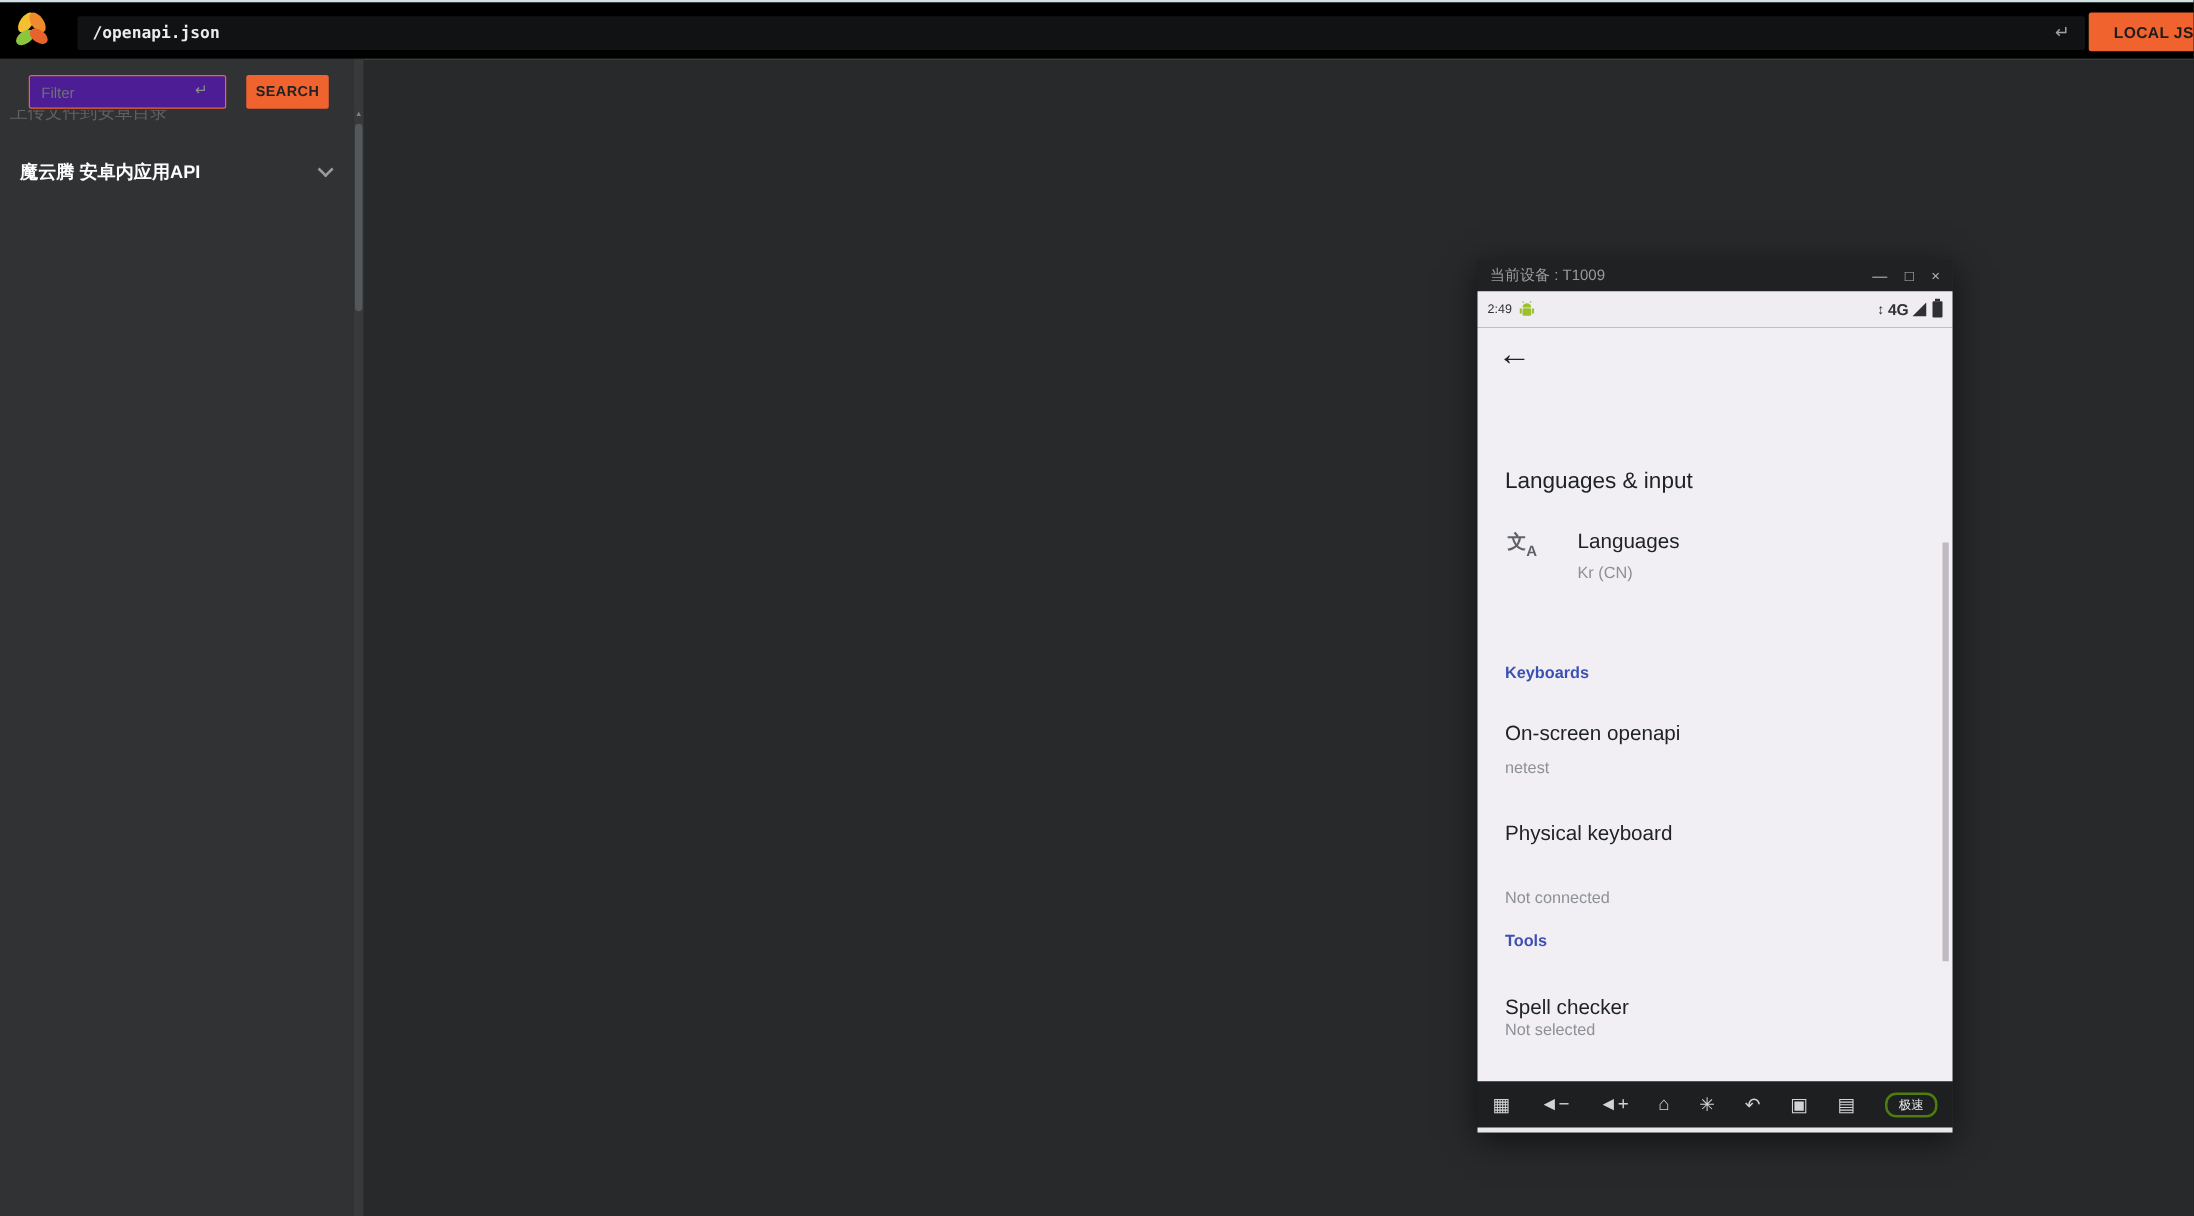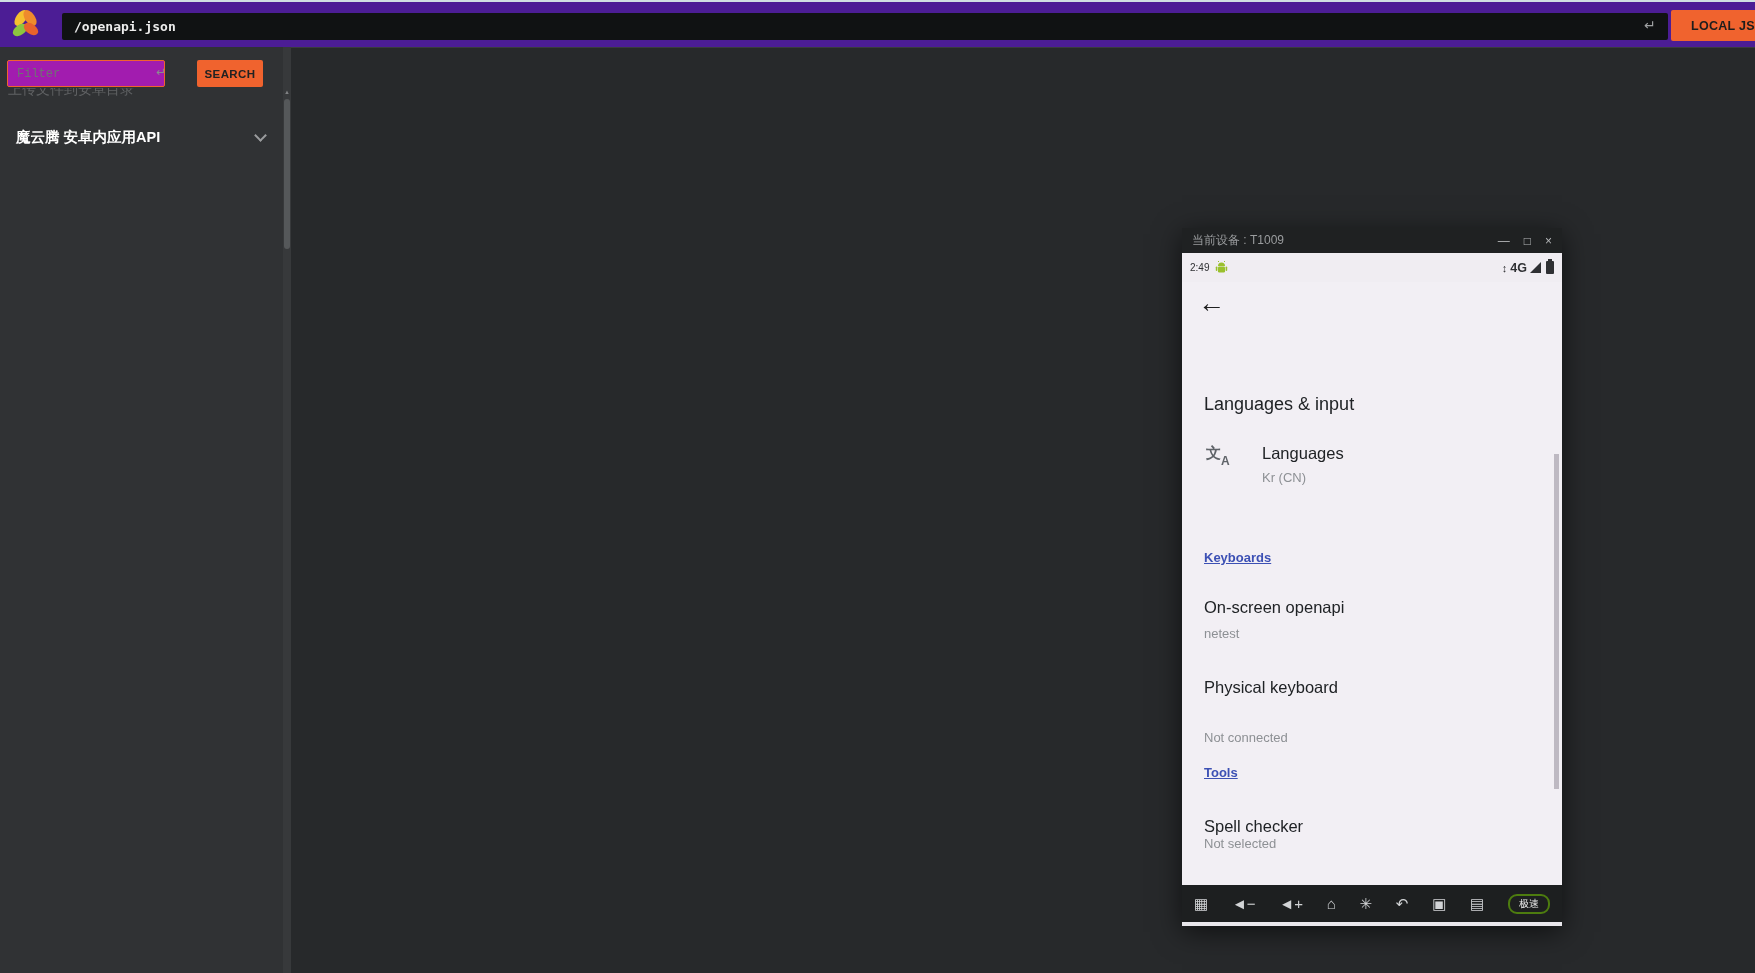--- a/index.html
+++ b/index.html
@@ -3,35 +3,35 @@
 <meta charset="utf-8">
 <style>
   * { margin:0; padding:0; box-sizing:border-box; }
   body { background:#111; }
   #app { position:relative; width:1755px; height:973px; overflow:hidden;
          background:#27292b; font-family:"Liberation Sans","DejaVu Sans",sans-serif; }
   .mono { font-family:"DejaVu Sans Mono","Liberation Mono",monospace; }
 
   
   .topstrip { position:absolute; left:0; top:0; width:100%; height:2px; background:#cfe0e2; }
-  .topbar { position:absolute; left:0; top:2px; width:100%; height:45px; background:#4c1d95; }
+  .topbar { position:absolute; left:0; top:2px; width:100%; height:45px; background:#000000; }
   .logo { position:absolute; left:8px; top:5px; width:36px; height:36px; }
   .spec-input { position:absolute; left:62px; top:11px; width:1606px; height:27px; background:#101213;
                 border:none; border-radius:2px; color:#ececec; font-weight:bold; font-size:13px;
                 padding:0 30px 0 12px; font-family:"DejaVu Sans Mono",monospace; }
   .spec-return { position:absolute; left:1644px; top:15px; color:#9fa1a3; font-size:14px; }
   .btn-localjson { position:absolute; left:1671px; top:8px; width:130px; height:31px; background:#f0632e;
                    border:none; border-radius:2px; color:#1d1d1d; font-weight:bold; font-size:12.5px;
                    text-align:left; padding-left:20px; letter-spacing:.3px; white-space:nowrap; overflow:hidden; }
 
   
   .sidebar { position:absolute; left:0; top:47px; width:283px; height:926px; background:#303234; overflow:hidden; }
-  .filter-input { position:absolute; left:7px; top:13px; width:158px; height:27px; background:#a21caf;
+  .filter-input { position:absolute; left:23px; top:13px; width:158px; height:27px; background:#4c1d95;
                   border:1px solid #f0632e; border-radius:2px; color:#bbb; font-size:12px; padding:0 22px 0 9px;
-                  font-family:Liberation Mono, monospace; }
+                  font-family:Liberation Sans, sans-serif; }
   .filter-input::placeholder { color:#6f7274; }
   .filter-return { position:absolute; left:156px; top:18px; color:#8a8c8e; font-size:12px; }
   .btn-search { position:absolute; left:197px; top:13px; width:66px; height:27px; background:#f0632e; border:none;
                 border-radius:2px; color:#222; font-weight:bold; font-size:11.5px; letter-spacing:.4px; }
   .partial-item { position:absolute; left:8px; top:41px; height:15px; overflow:hidden; color:#606264; font-size:14px; }
   .partial-item span { display:block; margin-top:-7px; }
   .nav-section { position:absolute; left:0; top:73px; width:283px; height:34px; display:flex; align-items:center; cursor:pointer; }
   .nav-section .label { padding-left:16px; color:#fff; font-weight:bold; font-size:14.5px; }
   .chev { position:absolute; right:18px; top:11px; width:9px; height:9px; border-right:2px solid #9a9c9e;
           border-bottom:2px solid #9a9c9e; transform:rotate(45deg); }
@@ -81,21 +81,21 @@
   .tab.active { color:#f0632e; border-bottom:3px solid #f0632e; padding-bottom:5px; }
 
   .btn-outline { position:absolute; background:transparent; border:1px solid #d0d0d0; color:#e3e3e3;
                  font-weight:bold; font-size:12px; border-radius:2px; letter-spacing:.3px; }
   .btn-try { position:absolute; background:#f0632e; border:none; color:#1d1d1d; font-weight:bold;
              font-size:12px; border-radius:2px; }
   .btn-copy { position:absolute; background:#3d87d8; border:none; color:#fff; font-size:12px; border-radius:3px; }
 
   
   .emu { position:absolute; left:1182px; top:208px; width:380px; height:698px; z-index:20;
-         box-shadow:0 6px 26px rgba(0,0,0,.6);margin-top:20px; }
+         box-shadow:0 6px 26px rgba(0,0,0,.6); }
   .emu-titlebar { height:25px; background:#1f2122; display:flex; align-items:center; }
   .emu-title { padding-left:10px; font-size:12px; color:#9a9c9e; }
   .emu-controls { margin-left:auto; margin-right:10px; display:flex; gap:14px; color:#b5b7b9; font-size:12px; }
   .emu-controls span { cursor:pointer; }
   .emu-status { height:29px; background:#f0edf2; display:flex; align-items:center; color:#2f3033; }
   .emu-time { font-size:10px; margin-left:8px; }
   .droid { margin-left:6px; }
   .emu-status-right { margin-left:auto; margin-right:8px; display:flex; align-items:center; gap:3px; }
   .updown { font-size:11px; }
   .net4g { font-size:12.5px; font-weight:bold; }
@@ -103,21 +103,21 @@
   .batt { position:relative; width:8px; height:13px; background:#2f3033; border-radius:1px; margin-left:2px; }
   .batt:before { content:""; position:absolute; left:2px; top:-2px; width:4px; height:2px; background:#2f3033; }
   .emu-screen { position:relative; height:603px; background:#f2eff4; overflow:hidden; color:#202326; }
   .back-arrow { position:absolute; left:16px; top:6px; font-size:27px; color:#202020; cursor:pointer; }
   .scr-title { position:absolute; left:22px; top:112px; font-size:18px; font-weight:400; color:#202326; }
   .lang-icon { position:absolute; left:24px; top:162px; width:30px; height:28px; color:#5f6368; }
   .lang-icon .zh { position:absolute; left:0; top:0; font-size:15px; font-weight:bold; }
   .lang-icon .en { position:absolute; left:15px; top:10px; font-size:12px; font-weight:bold; }
   .row-title { position:absolute; font-size:16.5px; color:#202326; }
   .row-sub { position:absolute; font-size:13px; color:#8d9094; }
-  .sec-label { position:absolute; font-size:13px; font-weight:bold; color:#3c50b4;text-decoration:underline; }
+  .sec-label { position:absolute; font-size:13px; font-weight:bold; color:#3c50b4; }
   .scr-scrollbar { position:absolute; right:3px; top:172px; width:5px; height:335px; background:#beb9c2; }
   .emu-toolbar { height:37px; background:#1d1f20; display:flex; align-items:center; padding:0 12px; gap:0;
                  justify-content:space-between; }
   .emu-toolbar .ic { color:#d2d4d6; font-size:15px; cursor:pointer; }
   .speed-pill { border:2px solid #4d7c0f; border-radius:9px; color:#e8e8e8; font-size:10px; padding:1px 9px; cursor:pointer; }
   .emu-bottom { height:4px; background:#e9e7ec; }
 </style>
 </head>
 <body>
 

